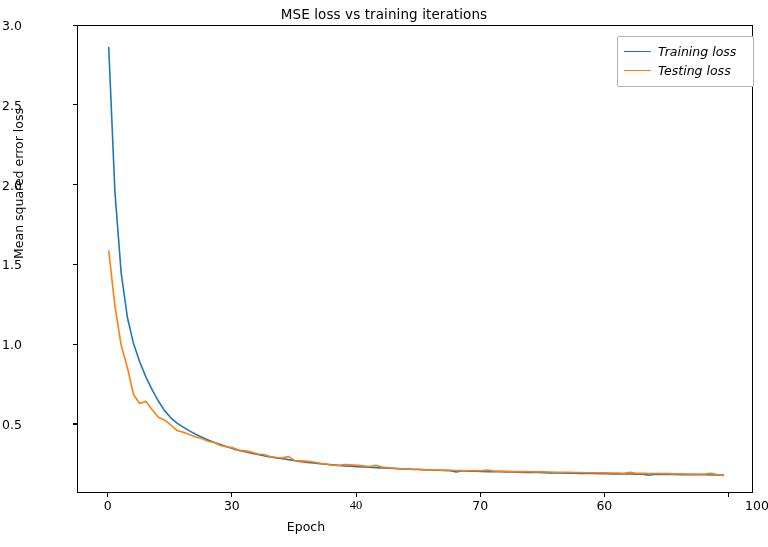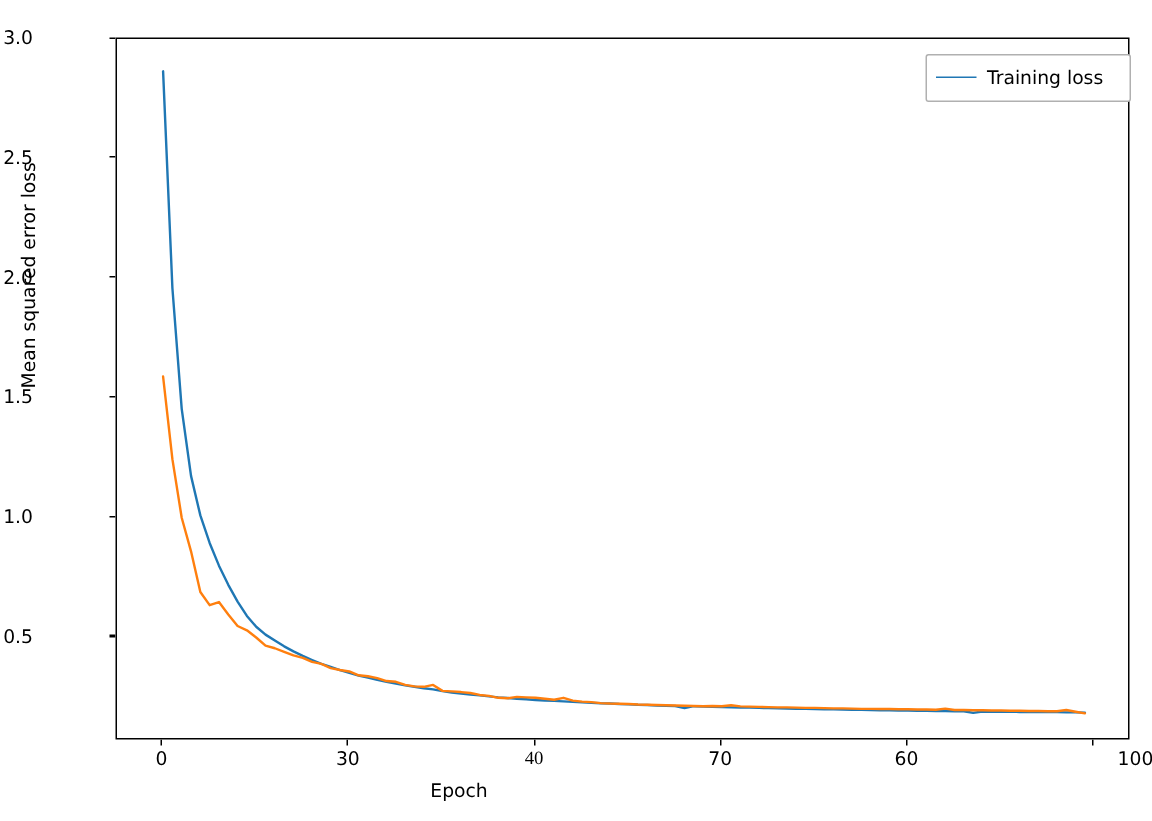--- a/index.html
+++ b/index.html
@@ -108,39 +108,41 @@
     box-sizing: border-box;
     border: 0.9px solid #b0b0b0;
     border-radius: 2px;
     background: #ffffff;
     padding: 5px 6px 6px 6px;
   }
   .legend-row {
     display: flex;
     align-items: center;
     height: 19px;
+    font-style: italic;
   }
   .legend-swatch {
     width: 27px;
     height: 0;
     border-top-width: 1.6px;
     border-top-style: solid;
     margin-right: 7px;
     flex: 0 0 auto;
   }
   .legend-text {
     font-size: 12.5px;
     white-space: nowrap;
   }
 </style>
 </head>
 <body>
 
 <div id="figure">
 
+  <div id="chart-title">MSE loss vs training iterations</div>
 
   <div id="ylabel">Mean squared error loss</div>
   <div id="xlabel">Epoch</div>
 
   <div id="yticks-container">
       <div class="ytick-mark" style="top: 423.491px;"></div>
       <div class="ytick-label" style="top: 423.991px;">0.5</div>
       <div class="ytick-mark" style="top: 343.692px;"></div>
       <div class="ytick-label" style="top: 344.192px;">1.0</div>
       <div class="ytick-mark" style="top: 263.894px;"></div>
@@ -172,15 +174,19 @@
       <polyline id="series-0" fill="none" stroke-width="1.6" stroke-linejoin="round" stroke-linecap="round" stroke="#1f77b4" points="30.73,21.55 36.93,165.98 43.14,246.58 49.35,291.26 55.56,317.60 61.76,335.95 67.97,351.11 74.18,363.88 80.39,375.05 86.60,384.63 92.80,391.81 99.01,397.08 105.22,401.07 111.43,404.90 117.63,408.25 123.84,411.28 130.05,413.99 136.26,416.55 142.46,418.62 148.67,420.70 154.88,422.61 161.09,424.37 167.29,425.80 173.50,427.24 179.71,428.52 185.92,429.79 192.12,430.91 198.33,431.87 204.54,432.82 210.75,433.62 216.95,434.74 223.16,435.70 229.37,436.34 235.58,436.97 241.78,437.61 247.99,438.25 254.20,438.89 260.41,439.37 266.61,439.85 272.82,440.17 279.03,440.65 285.24,440.96 291.44,441.28 297.65,441.60 303.86,441.92 310.07,442.24 316.27,442.56 322.48,442.88 328.69,443.04 334.90,443.36 341.10,443.52 347.31,443.84 353.52,444.00 359.73,444.32 365.93,444.48 372.14,444.64 378.35,446.07 384.56,444.79 390.76,445.11 396.97,445.27 403.18,445.43 409.39,445.59 415.59,445.75 421.80,445.75 428.01,445.91 434.22,446.07 440.42,446.23 446.63,446.39 452.84,446.55 459.05,446.55 465.25,446.71 471.46,446.87 477.67,446.87 483.88,447.03 490.08,447.19 496.29,447.19 502.50,447.35 508.71,447.51 514.91,447.51 521.12,447.67 527.33,447.67 533.54,447.83 539.74,447.83 545.95,447.99 552.16,447.99 558.37,448.15 564.57,448.15 570.78,449.26 576.99,448.31 583.20,448.47 589.40,448.47 595.61,448.47 601.82,448.63 608.03,448.63 614.24,448.78 620.44,448.78 626.65,448.78 632.86,448.94 639.07,448.94 645.27,449.10"></polyline>
       <polyline id="series-1" fill="none" stroke-width="1.6" stroke-linejoin="round" stroke-linecap="round" stroke="#ff7f0e" points="30.73,225.03 36.93,280.09 43.14,319.19 49.35,341.54 55.56,368.67 61.76,377.45 67.97,375.37 74.18,383.67 80.39,391.33 86.60,394.20 92.80,398.99 99.01,404.42 105.22,406.17 111.43,408.57 117.63,410.96 123.84,412.56 130.05,415.27 136.26,416.55 142.46,419.42 148.67,420.70 154.88,421.65 161.09,424.21 167.29,424.85 173.50,426.12 179.71,428.04 185.92,428.52 192.12,430.59 198.33,431.55 204.54,431.87 210.75,430.59 216.95,434.58 223.16,434.90 229.37,435.38 235.58,436.02 241.78,437.29 247.99,437.93 254.20,439.21 260.41,439.53 266.61,438.57 272.82,438.89 279.03,439.21 285.24,439.85 291.44,440.49 297.65,439.21 303.86,441.12 310.07,441.76 316.27,442.08 322.48,442.72 328.69,443.04 334.90,443.20 341.10,443.36 347.31,443.68 353.52,443.84 359.73,444.00 365.93,444.16 372.14,444.32 378.35,444.48 384.56,444.64 390.76,444.79 396.97,444.64 403.18,444.79 409.39,444.16 415.59,444.95 421.80,445.11 428.01,445.27 434.22,445.43 440.42,445.59 446.63,445.59 452.84,445.75 459.05,445.91 465.25,445.91 471.46,446.07 477.67,446.23 483.88,446.23 490.08,446.39 496.29,446.55 502.50,446.55 508.71,446.71 514.91,446.71 521.12,446.87 527.33,446.87 533.54,447.03 539.74,447.03 545.95,447.19 552.16,446.39 558.37,447.35 564.57,447.35 570.78,447.51 576.99,447.51 583.20,447.67 589.40,447.67 595.61,447.83 601.82,447.83 608.03,447.99 614.24,447.99 620.44,448.15 626.65,448.15 632.86,447.35 639.07,448.47 645.27,449.58"></polyline>
     </svg>
   </div>
 
   <div id="legend">
     <div class="legend-row">
       <span class="legend-swatch" style="border-top-color: rgb(31, 119, 180);"></span>
       <span class="legend-text">Training loss</span>
     </div>
+    <div class="legend-row">
+      <span class="legend-swatch" style="border-top-color: rgb(255, 127, 14);"></span>
+      <span class="legend-text">Testing loss</span>
+    </div>
   </div>
 
 </div>
 
 </body></html>

